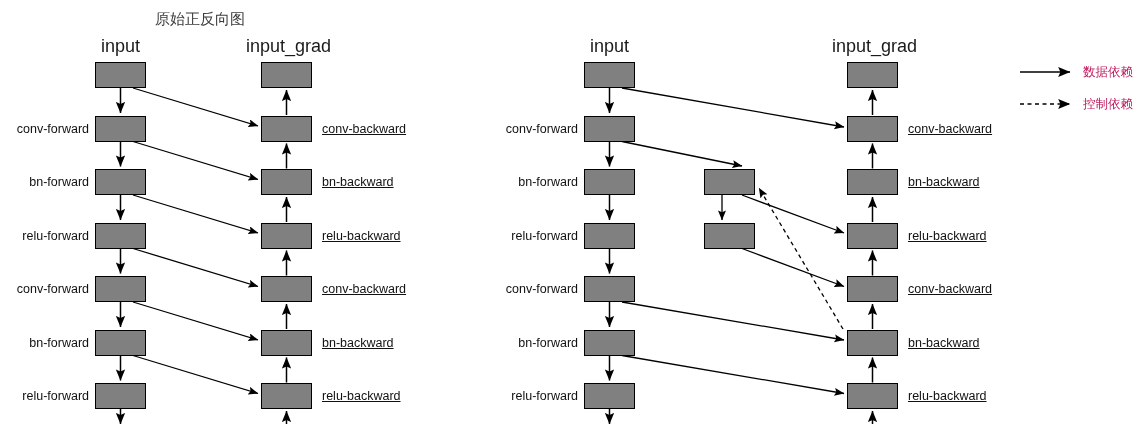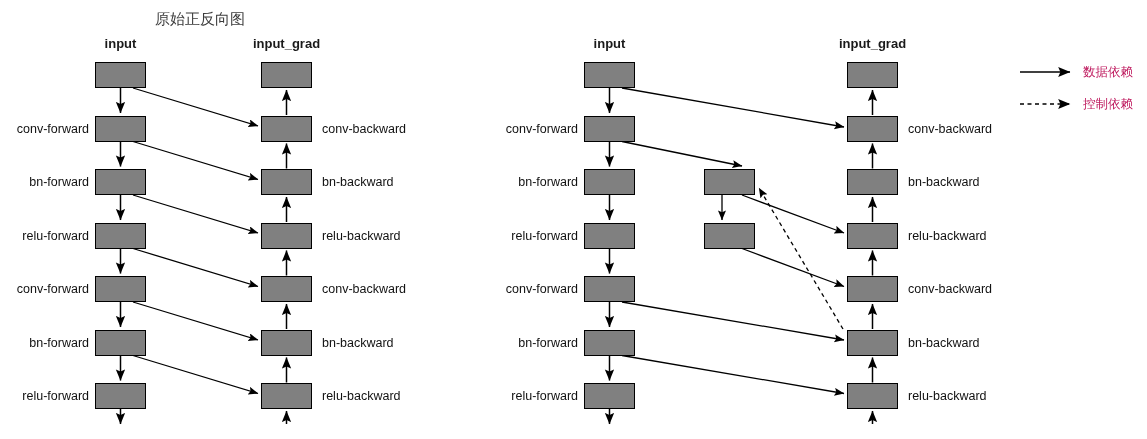--- a/index.html
+++ b/index.html
@@ -9,31 +9,31 @@
     color:#000;
   }
   .canvas{position:absolute;left:0;top:0;width:1106px;height:439px;}
   svg.wires{position:absolute;left:0;top:0;width:1147px;height:439px;pointer-events:none;}
 
   .title{
     position:absolute;text-align:center;font-size:15px;color:#3a3a3a;
     font-family:"Liberation Sans","DejaVu Sans",sans-serif;white-space:nowrap;
   }
   .col-head{
-    position:absolute;text-align:center;font-size:13px;color:#1a1a1a;white-space:nowrap;font-weight:bold;
+    position:absolute;text-align:center;font-size:18px;color:#1a1a1a;white-space:nowrap;
   }
   .node{
     position:absolute;width:51px;height:26px;
     background:#808080;border:1.6px solid #000;box-sizing:border-box;
   }
   .side-label{
     position:absolute;font-size:12.5px;color:#111;white-space:nowrap;line-height:26px;height:26px;
   }
   .side-label.left{text-align:right;}
-  .side-label.right{text-align:left;}
+  .side-label.right{text-align:left;text-decoration:underline;}
 
   .legend-text{
     position:absolute;font-size:12.5px;color:#be185d;white-space:nowrap;line-height:14px;
   }
 </style>
 </head>
 <body>
 
 <div class="canvas">
 

